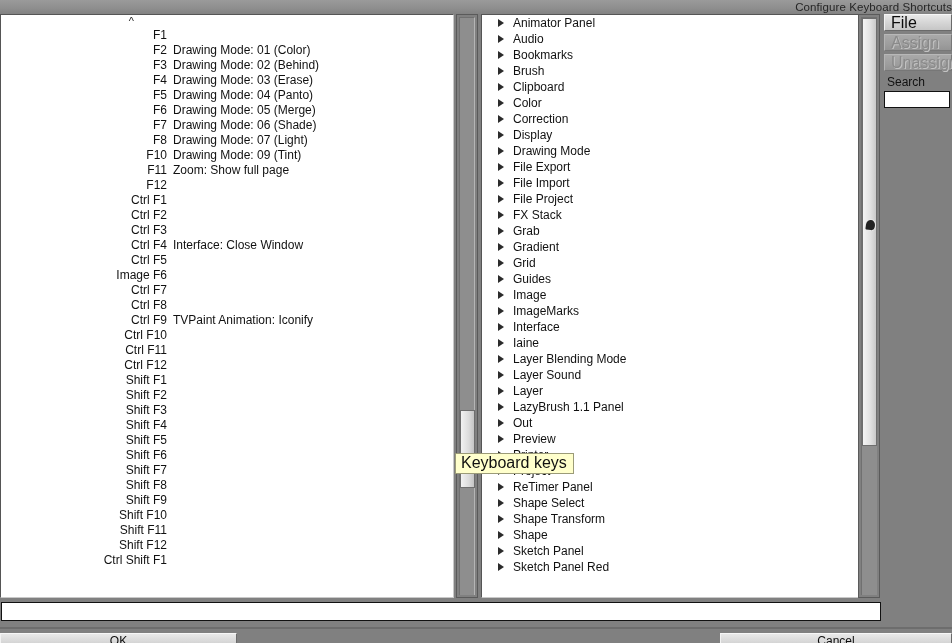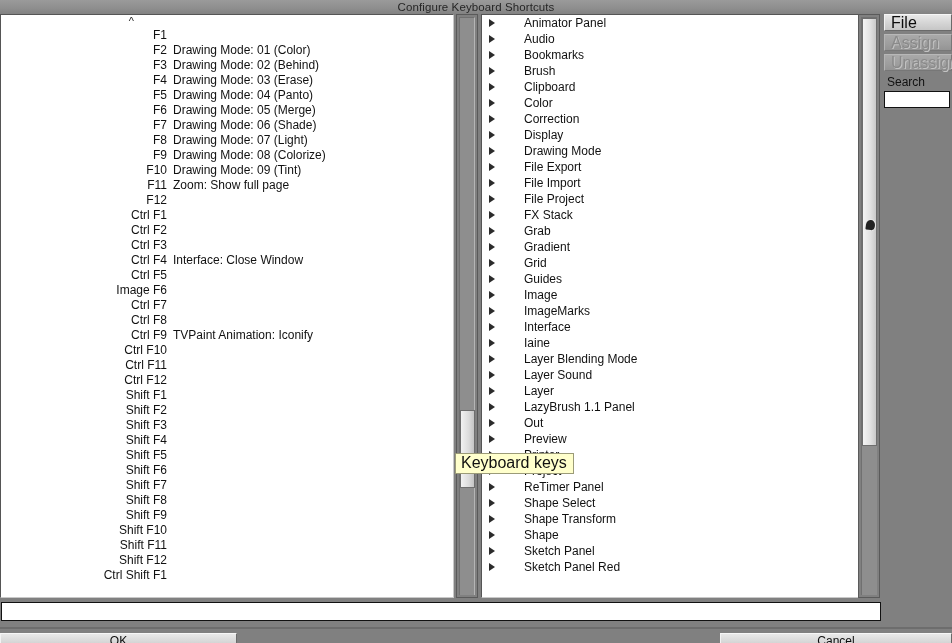--- a/index.html
+++ b/index.html
@@ -18,21 +18,21 @@
   }
 
   
   .titlebar {
     position: absolute;
     left: 0; top: 0;
     width: 952px; height: 14px;
     background: linear-gradient(to bottom, #9a9a9a 0%, #8f8f8f 55%, #828282 100%);
     display: flex;
     align-items: center;
-    justify-content: center;
+    justify-content: flex-end;
   }
   .titlebar-text {
     font-size: 11.5px;
     color: #262626;
     letter-spacing: 0.1px;
     line-height: 14px;
   }
 
   
   .body-area {
@@ -127,23 +127,22 @@
     box-sizing: border-box;
     overflow: hidden;
   }
   .tree-row {
     height: 16px;
     line-height: 16px;
     font-size: 12px;
     color: #111;
     display: flex;
     align-items: center;
-    padding-left: 6px;
+    padding-left: 15px;
     white-space: nowrap;
-    gap: 20px;
   }
   .tri {
     width: 9px;
     height: 16px;
     margin-right: 7px;
     flex: 0 0 auto;
     position: relative;
   }
   .tri::before {
     content: "";
@@ -309,21 +308,20 @@
     </div>
     <div id="shortcut-rows">
         <div class="sc-row"><span class="sc-key">F1</span><span class="sc-cmd"></span></div>
         <div class="sc-row"><span class="sc-key">F2</span><span class="sc-cmd">Drawing Mode: 01 (Color)</span></div>
         <div class="sc-row"><span class="sc-key">F3</span><span class="sc-cmd">Drawing Mode: 02 (Behind)</span></div>
         <div class="sc-row"><span class="sc-key">F4</span><span class="sc-cmd">Drawing Mode: 03 (Erase)</span></div>
         <div class="sc-row"><span class="sc-key">F5</span><span class="sc-cmd">Drawing Mode: 04 (Panto)</span></div>
         <div class="sc-row"><span class="sc-key">F6</span><span class="sc-cmd">Drawing Mode: 05 (Merge)</span></div>
         <div class="sc-row"><span class="sc-key">F7</span><span class="sc-cmd">Drawing Mode: 06 (Shade)</span></div>
         <div class="sc-row"><span class="sc-key">F8</span><span class="sc-cmd">Drawing Mode: 07 (Light)</span></div>
-        <div class="sc-row"><span class="sc-key">F9</span><span class="sc-cmd">Drawing Mode: 08 (Colorize)</span></div>
         <div class="sc-row"><span class="sc-key">F10</span><span class="sc-cmd">Drawing Mode: 09 (Tint)</span></div>
         <div class="sc-row"><span class="sc-key">F11</span><span class="sc-cmd">Zoom: Show full page</span></div>
         <div class="sc-row"><span class="sc-key">F12</span><span class="sc-cmd"></span></div>
         <div class="sc-row"><span class="sc-key">Ctrl F1</span><span class="sc-cmd"></span></div>
         <div class="sc-row"><span class="sc-key">Ctrl F2</span><span class="sc-cmd"></span></div>
         <div class="sc-row"><span class="sc-key">Ctrl F3</span><span class="sc-cmd"></span></div>
         <div class="sc-row"><span class="sc-key">Ctrl F4</span><span class="sc-cmd">Interface: Close Window</span></div>
         <div class="sc-row"><span class="sc-key">Ctrl F5</span><span class="sc-cmd"></span></div>
         <div class="sc-row"><span class="sc-key">Image F6</span><span class="sc-cmd"></span></div>
         <div class="sc-row"><span class="sc-key">Ctrl F7</span><span class="sc-cmd"></span></div>

